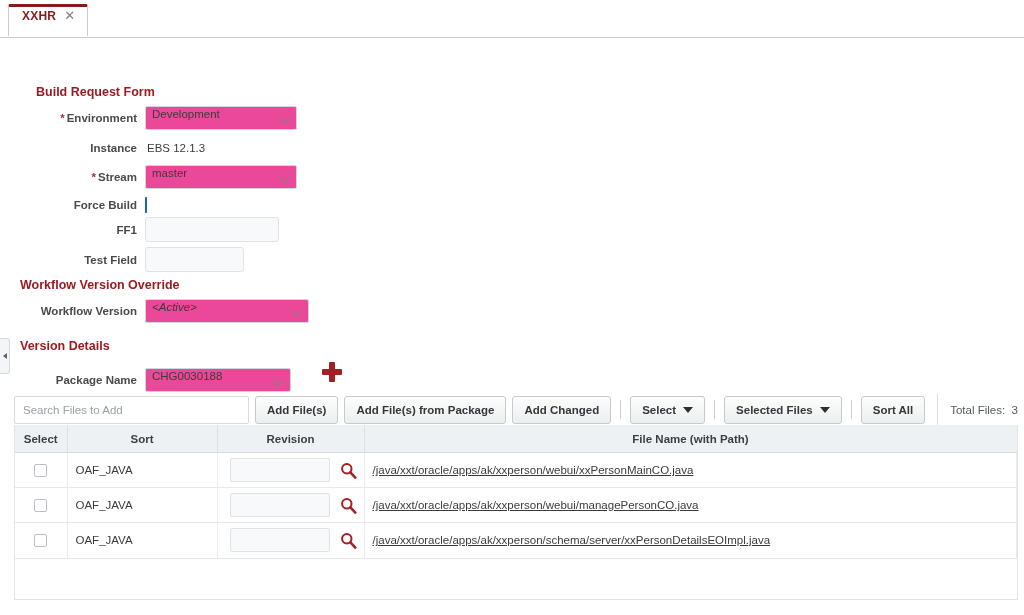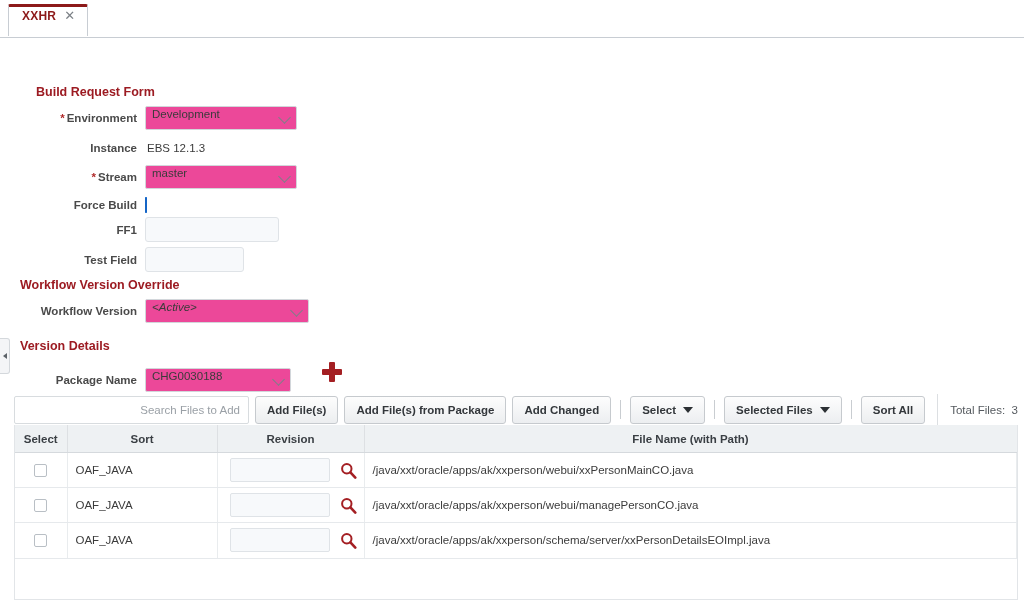--- a/index.html
+++ b/index.html
@@ -213,21 +213,20 @@
     width: 238px;
     height: 28px;
     border: 1px solid #d8dcdf;
     background: #ffffff;
     border-radius: 2px;
     font-family: "Liberation Sans", sans-serif;
     font-size: 11.5px;
     color: #3b3b3b;
     padding: 0 8px;
     outline: none;
-    text-align: right;
   }
   .search-input::placeholder { color: #9aa0a6; }
 
   .btn {
     box-sizing: border-box;
     height: 28px;
     margin-left: 6px;
     padding: 0 11px;
     background: linear-gradient(#fdfdfd, #eceef0);
     border: 1px solid #c6cace;
@@ -304,21 +303,21 @@
     font-size: 11.5px;
     color: #3b3b3b;
     padding: 0 8px;
     box-sizing: border-box;
     vertical-align: middle;
   }
   table.files tbody tr:last-child td { border-bottom: none; }
   td.c-select { text-align: center; padding: 0; }
   td.c-type   { padding-left: 10px; }
   td.c-rev    { padding: 0 6px; position: relative; }
-  td.c-file   { border-right: none; padding-left: 9px; }
+  td.c-file   { border-right: none; padding-left: 9px; text-decoration: underline; }
 
   .row-cbx {
     width: 13px;
     height: 13px;
     border: 1px solid #b9bfc5;
     background: #ffffff;
     border-radius: 2px;
     display: inline-block;
     cursor: pointer;
     box-sizing: border-box;

